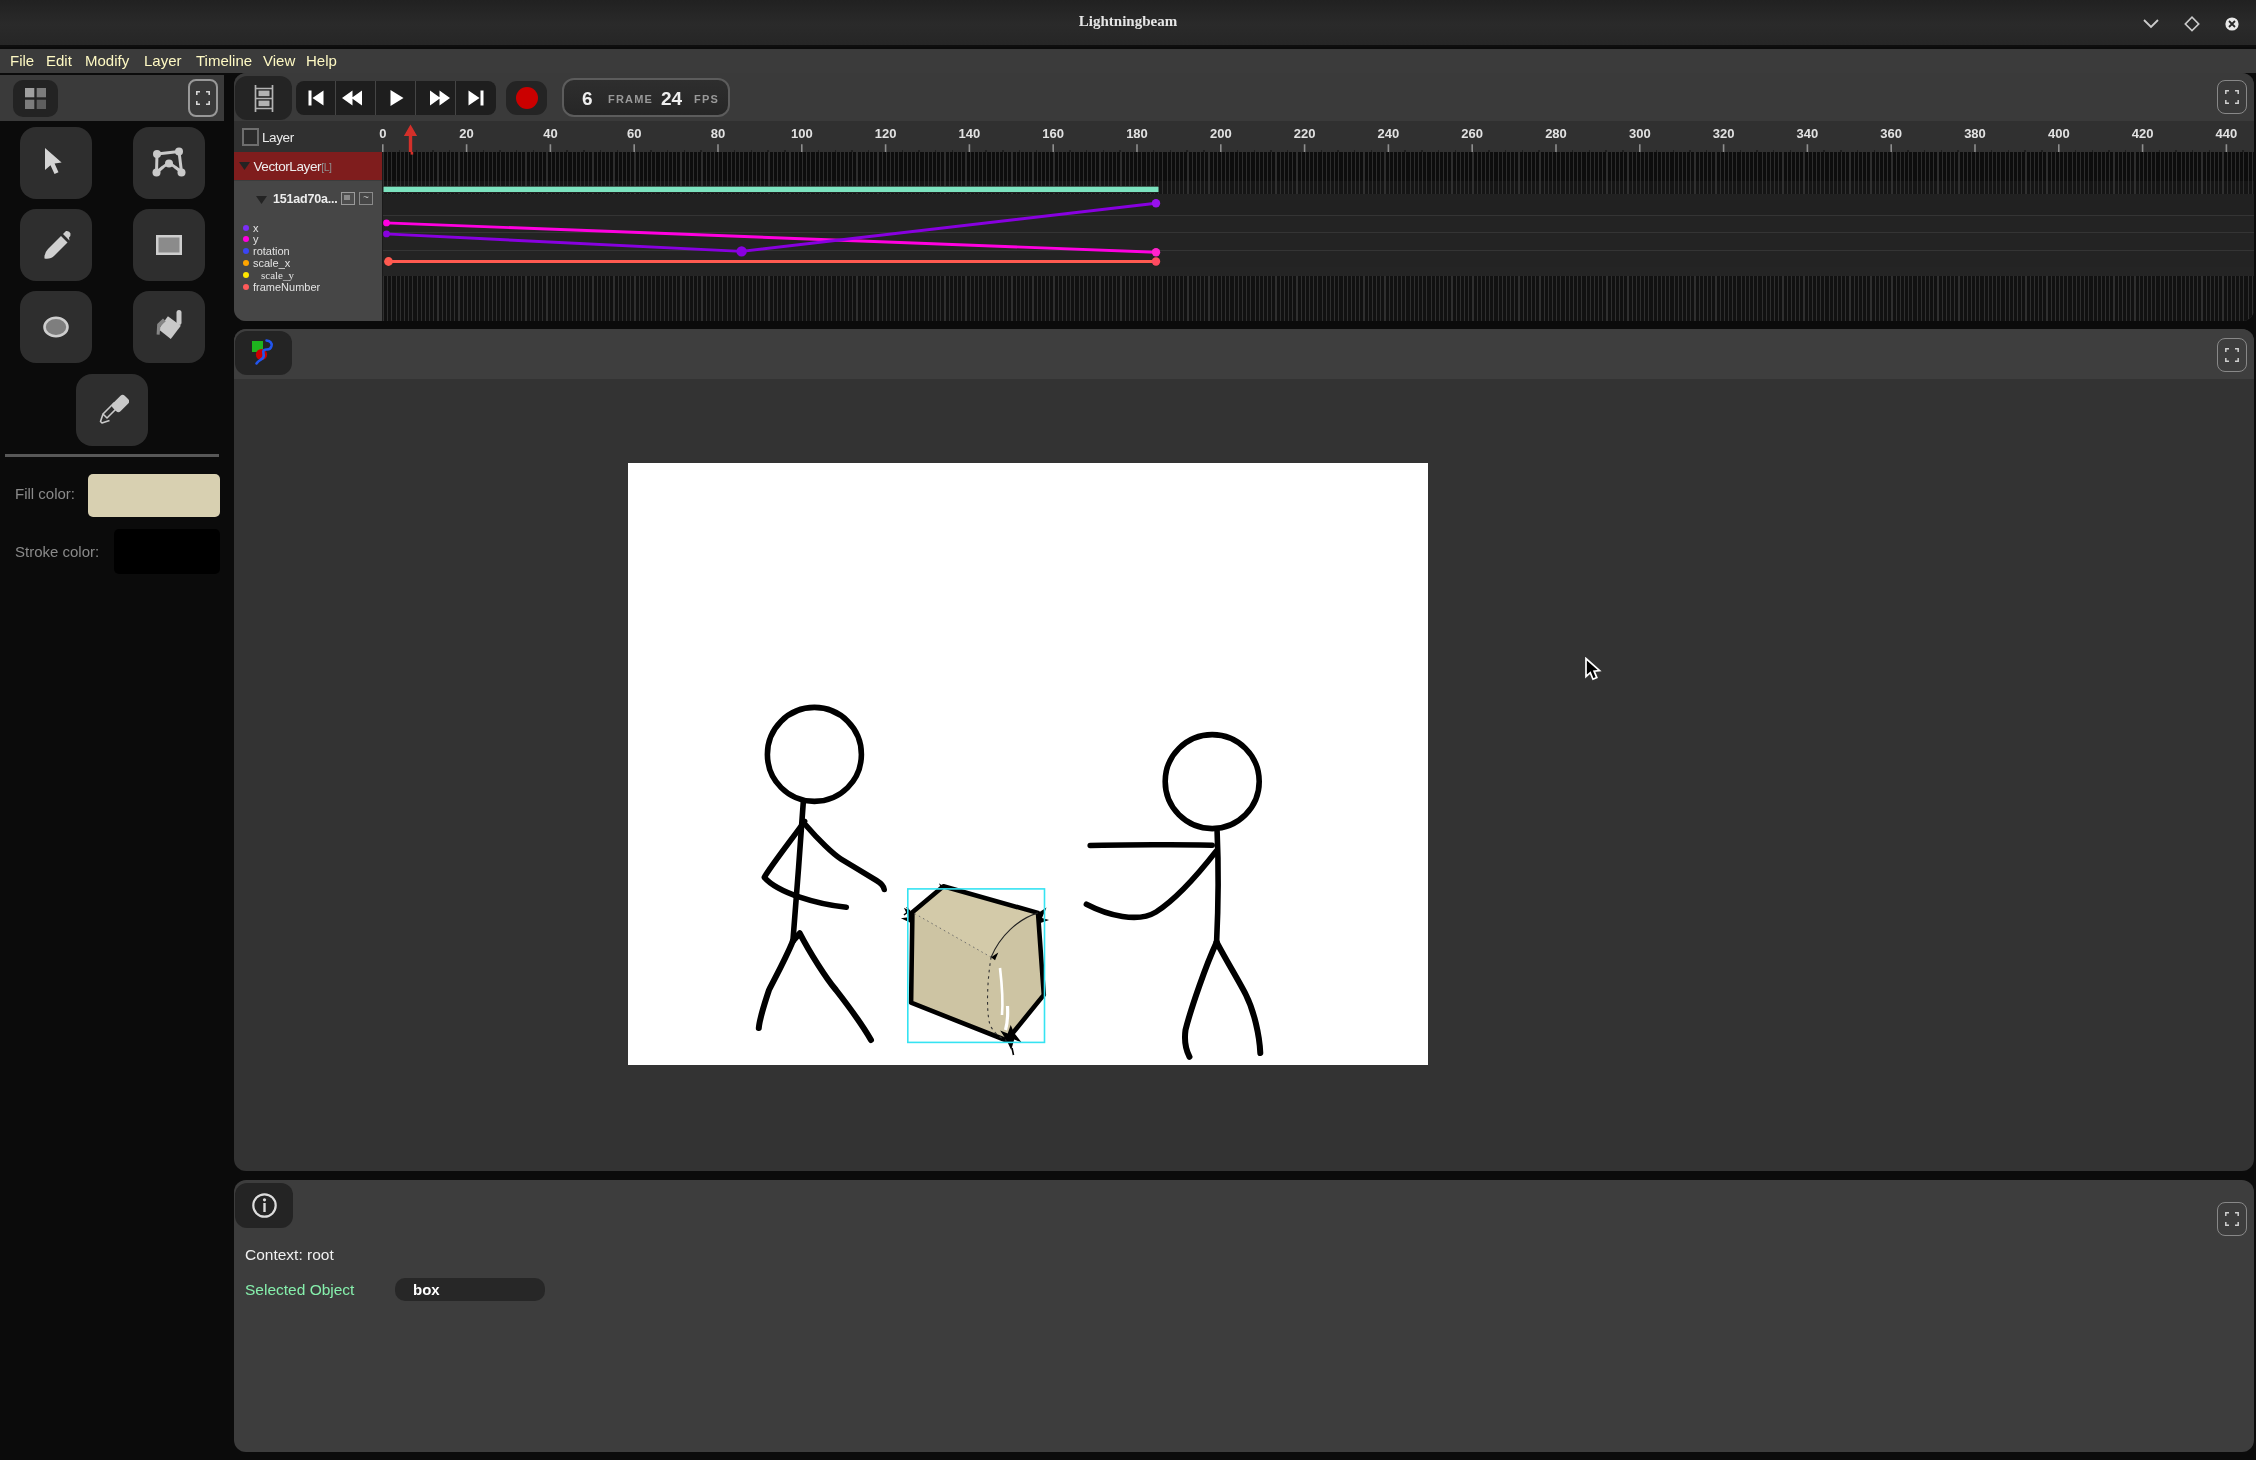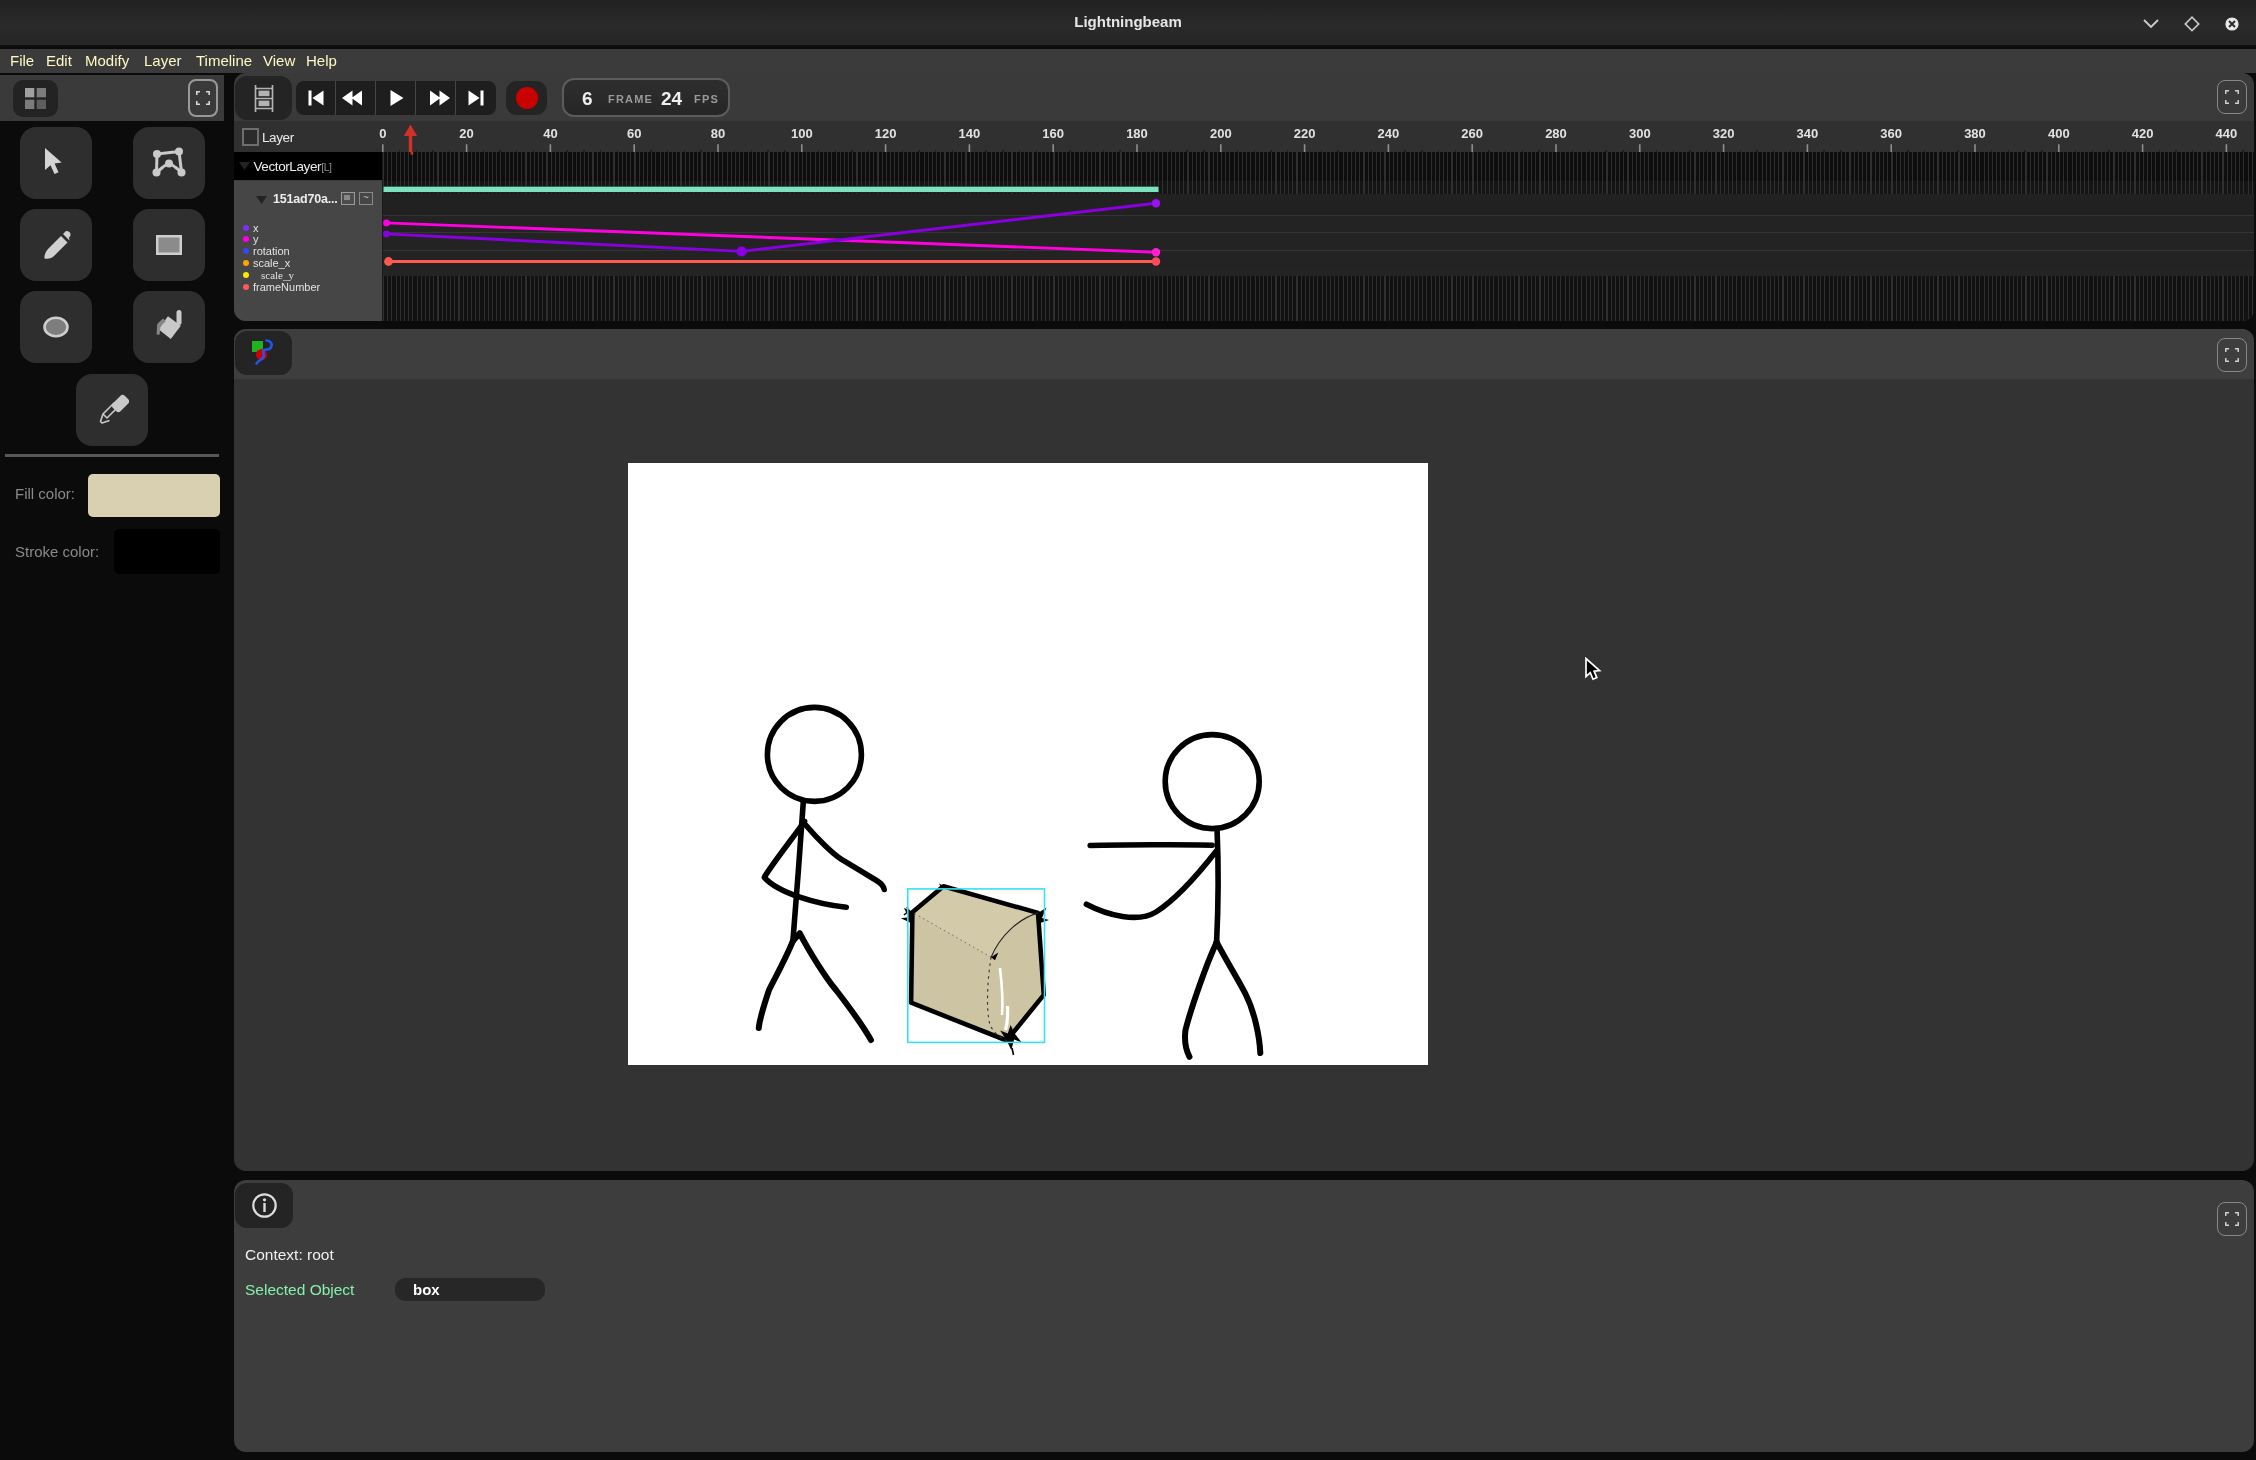--- a/index.html
+++ b/index.html
@@ -3,21 +3,21 @@
 <meta charset="utf-8">
 <style>
   * { margin:0; padding:0; box-sizing:border-box; }
   html,body { width:2256px; height:1460px; overflow:hidden; background:#0b0b0b;
     font-family:"Liberation Sans", sans-serif; }
   .abs { position:absolute; }
   
   #titlebar { position:absolute; left:0; top:0; width:2256px; height:47px;
     background:linear-gradient(#212121,#2a2a2a 55%,#262626); border-bottom:2px solid #0e0e0e; }
   #titlebar .title { position:absolute; left:0; right:0; top:13px; text-align:center;
-    color:#e6e6e6; font-size:15px; font-weight:bold; }
+    color:#e6e6e6; font-size:15px; font-weight:bold;font-family:Liberation Serif, serif; }
   
   #menubar { position:absolute; left:0; top:49px; width:2256px; height:24px; background:#3b3b3b; }
   #menubar span { position:absolute; top:3px; color:#fef9c3; font-size:15px; }
   
   #toolstrip { position:absolute; left:0; top:75px; width:224px; height:46px; background:#3a3a3a; }
   .toolbtn { position:absolute; width:72px; height:72px; background:#2e2e2e; border-radius:16px; }
   .swlabel { position:absolute; color:#8a8a8a; font-size:15px; }
   
   .panel { position:absolute; left:234px; width:2020px; background:#2d2d2d; border-radius:12px; }
   .cornerbtn { position:absolute; width:57px; height:44px; background:#242424; border-radius:12px; }
@@ -215,21 +215,21 @@
         <line x1="1824.80" y1="23.3" x2="1824.80" y2="31" stroke="#8f8f8f" stroke-width="1.6"></line>
         <text x="1824.80" y="16.5" fill="#e2e2e2" font-size="13" font-weight="bold" text-anchor="middle">400</text>
         <line x1="1908.60" y1="23.3" x2="1908.60" y2="31" stroke="#8f8f8f" stroke-width="1.6"></line>
         <text x="1908.60" y="16.5" fill="#e2e2e2" font-size="13" font-weight="bold" text-anchor="middle">420</text>
         <line x1="1992.40" y1="23.3" x2="1992.40" y2="31" stroke="#8f8f8f" stroke-width="1.6"></line>
         <text x="1992.40" y="16.5" fill="#e2e2e2" font-size="13" font-weight="bold" text-anchor="middle">440</text>
         <path d="M176.5 3.5 L169.9 15 L174.8 15 L174.8 31 L178.2 31 L178.2 15 L183.1 15 Z" fill="#d3302a"></path>
     </svg>
 
     <div style="position:absolute;left:0;top:79px;width:148px;height:169px;background:#464646;">
-      <div style="position:absolute;left:0;top:0;width:160px;height:29px;background:#000000;border-bottom:1px solid #3c3c3c;">
+      <div style="position:absolute;left:0;top:0;width:160px;height:29px;background:#7f1d1d;border-bottom:1px solid #3c3c3c;">
         <svg style="position:absolute;left:5px;top:10px" width="11" height="8" viewBox="0 0 11 8">
           <path d="M0 0 H11 L5.5 8 Z" fill="#232323"></path>
         </svg>
         <span style="position:absolute;left:19.5px;top:7px;color:#ededed;font-size:13.5px;letter-spacing:-0.4px;white-space:nowrap;">VectorLayer<span style="color:#8f8f8f;font-size:10.5px;">[L]</span></span>
       </div>
       <div style="position:absolute;left:22px;top:40px;">
         <svg style="position:absolute;left:0;top:4px" width="11" height="8" viewBox="0 0 11 8">
           <path d="M0 0 H11 L5.5 8 Z" fill="#232323"></path>
         </svg>
         <span style="position:absolute;left:17px;top:0px;color:#ededed;font-size:12.5px;font-weight:bold;letter-spacing:-0.2px;white-space:nowrap;">151ad70a...</span>

